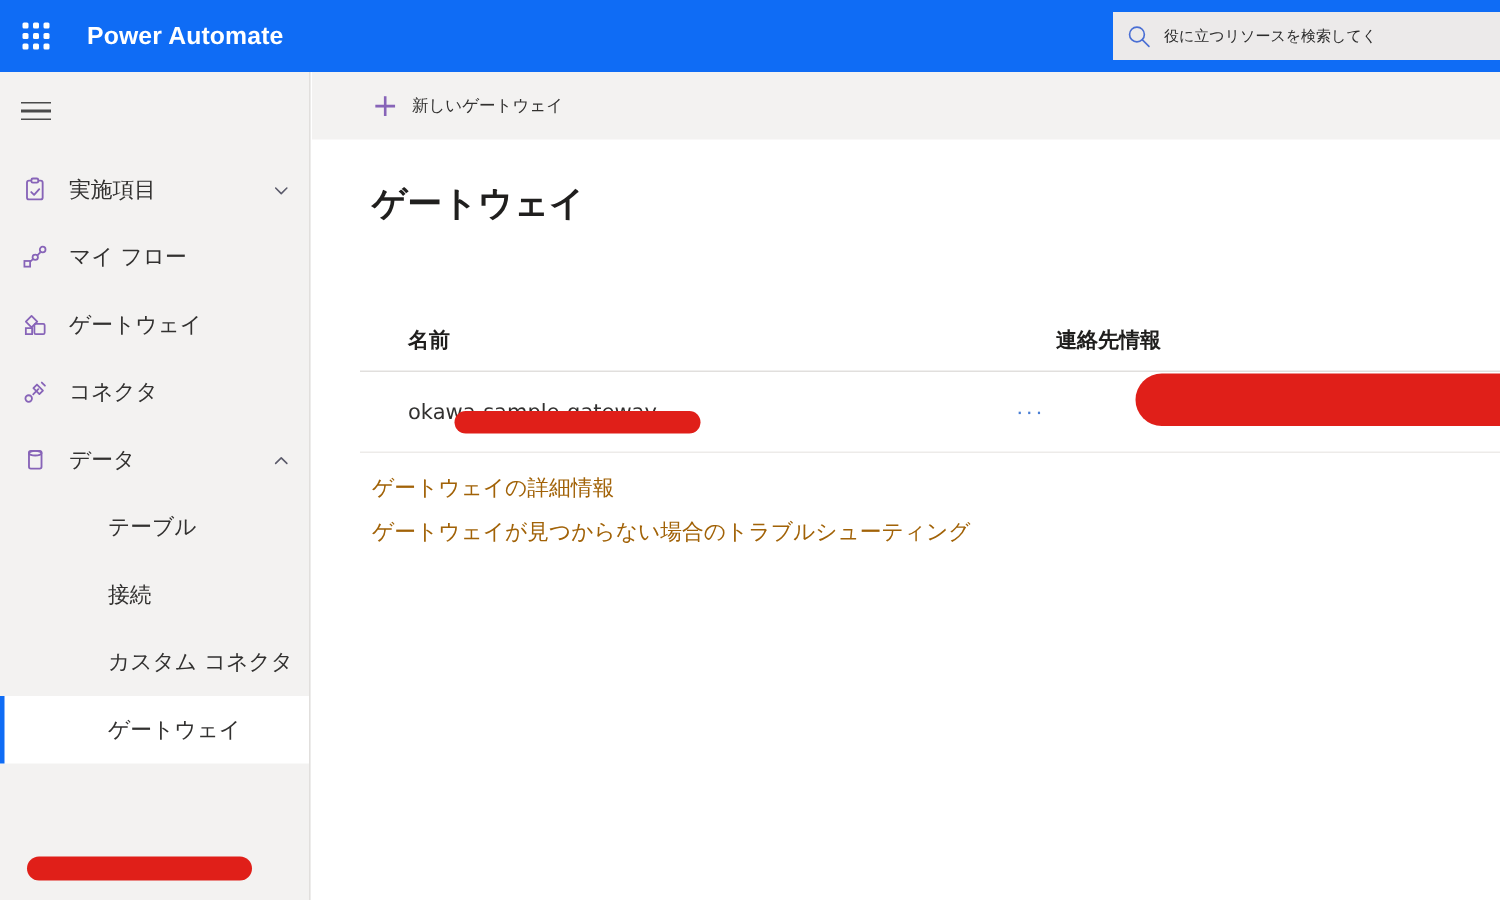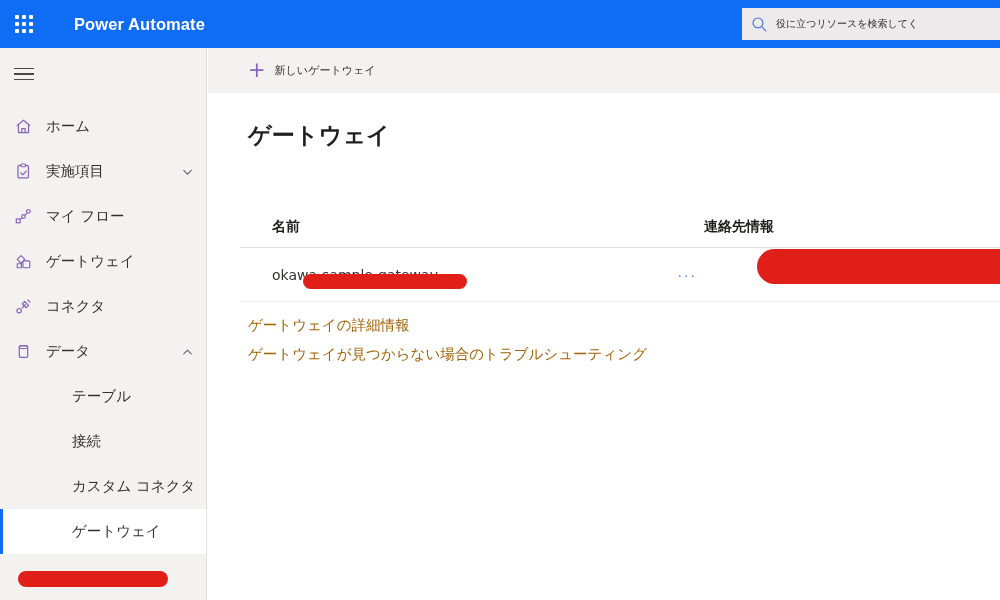--- a/index.html
+++ b/index.html
@@ -50,21 +50,21 @@
     width: 4px;
     height: 4px;
     background: #ffffff;
     border-radius: 1px;
   }
   .brand {
     color: #ffffff;
     font-size: 16.5px;
     font-weight: bold;
     letter-spacing: .1px;
-    margin-left: 26px;
+    margin-left: 10px;
     white-space: nowrap;
   }
   .header-spacer { flex: 1 1 auto; }
   .searchbox {
     position: absolute;
     left: 742px;
     top: 8px;
     width: 300px;
     height: 32px;
     background: #eceaea;
@@ -329,30 +329,20 @@
 
   <div class="sidebar">
     <div class="hamburger">
       <span></span>
         <span></span>
         <span></span>
     </div>
 
     <div class="nav">
 
-      <div class="nav-item">
-        <span class="ico">
-          <svg width="19" height="19" viewBox="0 0 20 20" fill="none">
-            <path d="M3 9.2L10 3.4l7 5.8" stroke="#8764b8" stroke-width="1.3" stroke-linejoin="round"></path>
-            <path d="M4.7 8.6V16.4h10.6V8.6" stroke="#8764b8" stroke-width="1.3" stroke-linejoin="round"></path>
-            <path d="M8.2 16.4v-4.2h3.6v4.2" stroke="#8764b8" stroke-width="1.3" stroke-linejoin="round"></path>
-          </svg>
-        </span>
-        <span class="label">ホーム</span>
-      </div>
 
       <div class="nav-item">
         <span class="ico">
           <svg width="19" height="19" viewBox="0 0 20 20" fill="none">
             <rect x="4.2" y="3.6" width="11" height="13.2" rx="1.4" stroke="#8764b8" stroke-width="1.3"></rect>
             <rect x="7.3" y="2.1" width="4.8" height="2.9" rx="1" stroke="#8764b8" stroke-width="1.3" fill="#f3f2f1"></rect>
             <path d="M7.2 11.6l2 2 3.6-4" stroke="#8764b8" stroke-width="1.3" stroke-linecap="round" stroke-linejoin="round"></path>
           </svg>
         </span>
         <span class="label">実施項目</span>

